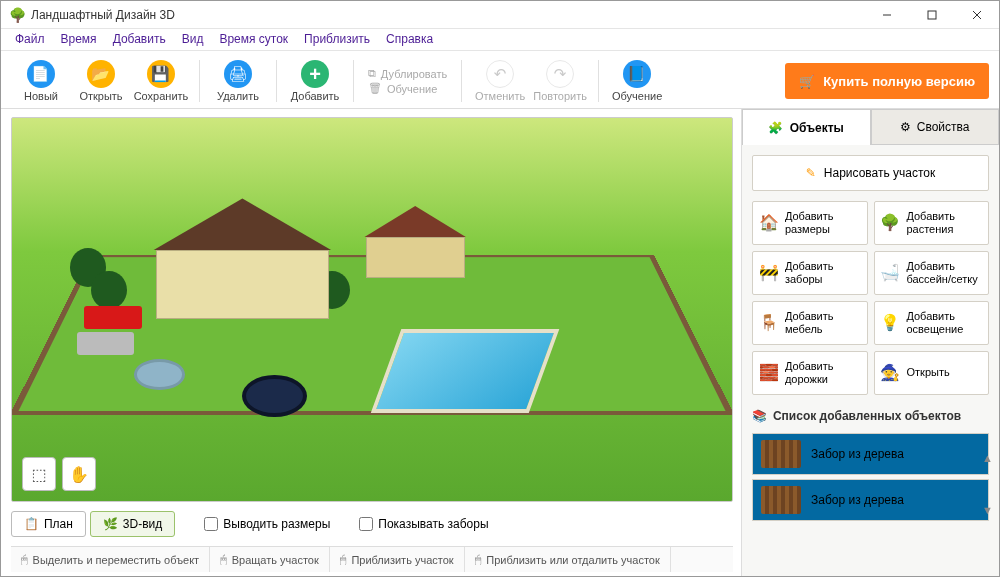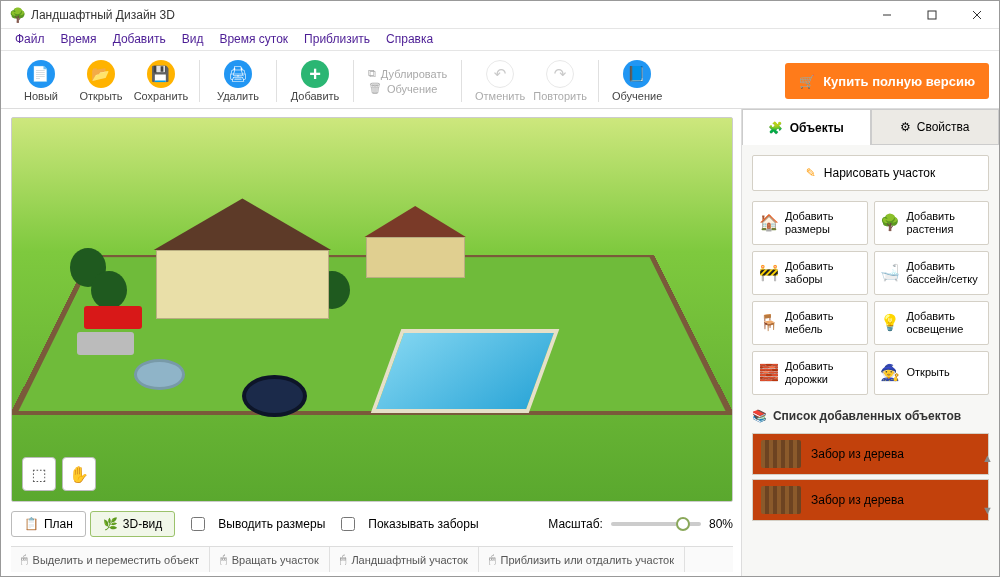--- a/index.html
+++ b/index.html
@@ -34,39 +34,39 @@
 .tramp{position:absolute;left:32%;top:67%;width:9%;height:11%;background:#1b2a4a;border-radius:50%;border:4px solid #0d1528}
 .fount{position:absolute;left:17%;top:63%;width:7%;height:8%;background:#8fb4c8;border-radius:50%;border:3px solid #789aa8}
 .car1{position:absolute;left:10%;top:49%;width:8%;height:6%;background:#d81818;border-radius:3px}
 .car2{position:absolute;left:9%;top:56%;width:8%;height:6%;background:#bbb;border-radius:3px}
 .tree{position:absolute;width:5%;height:10%;background:#1f5a1f;border-radius:50%}
 .view-tools{position:absolute;left:10px;bottom:10px;display:flex;gap:6px}
 .vtool{width:34px;height:34px;background:#fff;border:1px solid #bbb;border-radius:4px;display:flex;align-items:center;justify-content:center;font-size:16px;color:#555}
 .view-footer{display:flex;align-items:center;gap:4px;height:32px;font-size:12px}
 .vtab{padding:5px 12px;border:1px solid #bbb;border-radius:3px;background:#fff;display:flex;align-items:center;gap:5px}
 .vtab.active{background:#f1f7e9;border-color:#9bc26b}
-.chk{display:flex;align-items:center;gap:13px;margin-left:12px}
+.chk{display:flex;align-items:center;gap:5px;margin-left:25px}
 .chk input{width:14px;height:14px}
 .scale-wrap{margin-left:auto;display:flex;align-items:center;gap:8px}
 .slider{width:90px;height:4px;background:#ccc;border-radius:2px;position:relative}
 .slider .thumb{position:absolute;left:72%;top:-5px;width:14px;height:14px;background:#fff;border:2px solid #8aa85a;border-radius:50%}
 .statusbar{height:26px;display:flex;align-items:center;border-top:1px solid #ddd;font-size:11px;color:#555;background:#fafafa}
 .sitem{display:flex;align-items:center;gap:5px;padding:0 10px;border-right:1px solid #e0e0e0;height:100%}
 .sidebar{width:258px;border-left:1px solid #ddd;background:#f7f7f5;display:flex;flex-direction:column}
 .tabs{display:flex;height:36px}
 .tab{flex:1;display:flex;align-items:center;justify-content:center;gap:6px;font-size:12px;border:1px solid #ccc;background:#eceae5}
 .tab.active{background:#fff;border-bottom:none;font-weight:600}
 .panel{padding:10px;display:flex;flex-direction:column;gap:10px;overflow:auto;flex:1}
 .drawbtn{height:36px;border:1px solid #d4d0c6;background:#fff;display:flex;align-items:center;justify-content:center;gap:8px;font-size:12px;border-radius:2px}
 .grid6{display:grid;grid-template-columns:1fr 1fr;gap:6px}
 .catbtn{height:44px;border:1px solid #d4d0c6;background:#fff;display:flex;align-items:center;gap:6px;padding:0 6px;font-size:11px;line-height:1.2;border-radius:2px}
 .catbtn .ci{width:20px;font-size:16px;text-align:center}
 .listhdr{font-size:12px;font-weight:600;display:flex;align-items:center;gap:6px;margin-top:4px;color:#333}
 .objlist{display:flex;flex-direction:column;gap:4px}
-.objrow{height:42px;border:1px solid #d4d0c6;background:#c2410c;display:flex;align-items:center;gap:10px;padding:0 8px;font-size:12px}
+.objrow{height:42px;border:1px solid #d4d0c6;background:#0369a1;display:flex;align-items:center;gap:10px;padding:0 8px;font-size:12px}
 .objrow .thumb{width:40px;height:28px;background:repeating-linear-gradient(90deg,#8b5a2b 0 4px,#6d4321 4px 8px);border-radius:2px}
 .scrollicons{position:absolute;right:6px;bottom:60px;display:flex;flex-direction:column;gap:40px;color:#888;font-size:11px}
 .panel-wrap{position:relative;flex:1;display:flex;flex-direction:column;overflow:hidden}
 </style>
 </head>
 <body>
 
 <div class="titlebar">
   <span class="icon">🌳</span>
   <span class="title">Ландшафтный Дизайн 3D</span>
@@ -180,32 +180,25 @@
       <div class="vtab">📋 <span>План</span></div>
       <div class="vtab active">🌿 <span>3D-вид</span></div>
       <label class="chk">
           <input type="checkbox" style="">
           <span>Выводить размеры</span>
         </label>
       <label class="chk">
           <input type="checkbox" style="">
           <span>Показывать заборы</span>
         </label>
-      <div class="scale-wrap">
-        <span>Масштаб:</span>
-        <div class="slider">
-            <div class="thumb"></div>
-          </div>
-        <span>80%</span>
-      </div>
     </div>
     <div class="statusbar">
       <div class="sitem">🖱 <span>Выделить и переместить объект</span></div>
       <div class="sitem">🖱 <span>Вращать участок</span></div>
-      <div class="sitem">🖱 <span>Ландшафтный участок</span></div>
+      <div class="sitem">🖱 <span>Приблизить участок</span></div>
       <div class="sitem">🖱 <span>Приблизить или отдалить участок</span></div>
     </div>
   </div>
 
   <div class="sidebar">
     <div class="tabs">
       <div class="tab active">🧩 <span>Объекты</span></div>
       <div class="tab">⚙ <span>Свойства</span></div>
     </div>
     <div class="panel-wrap">

